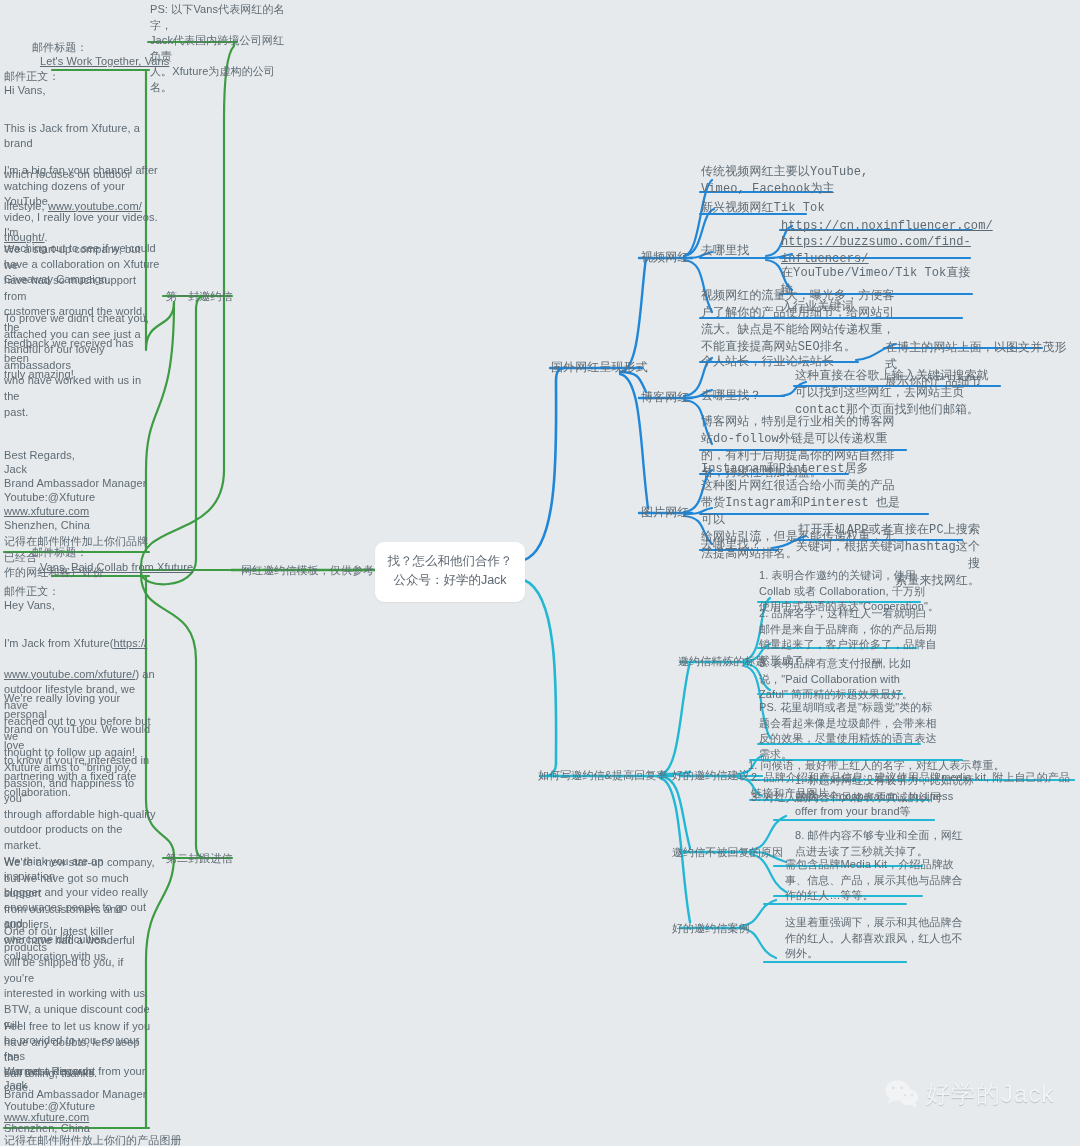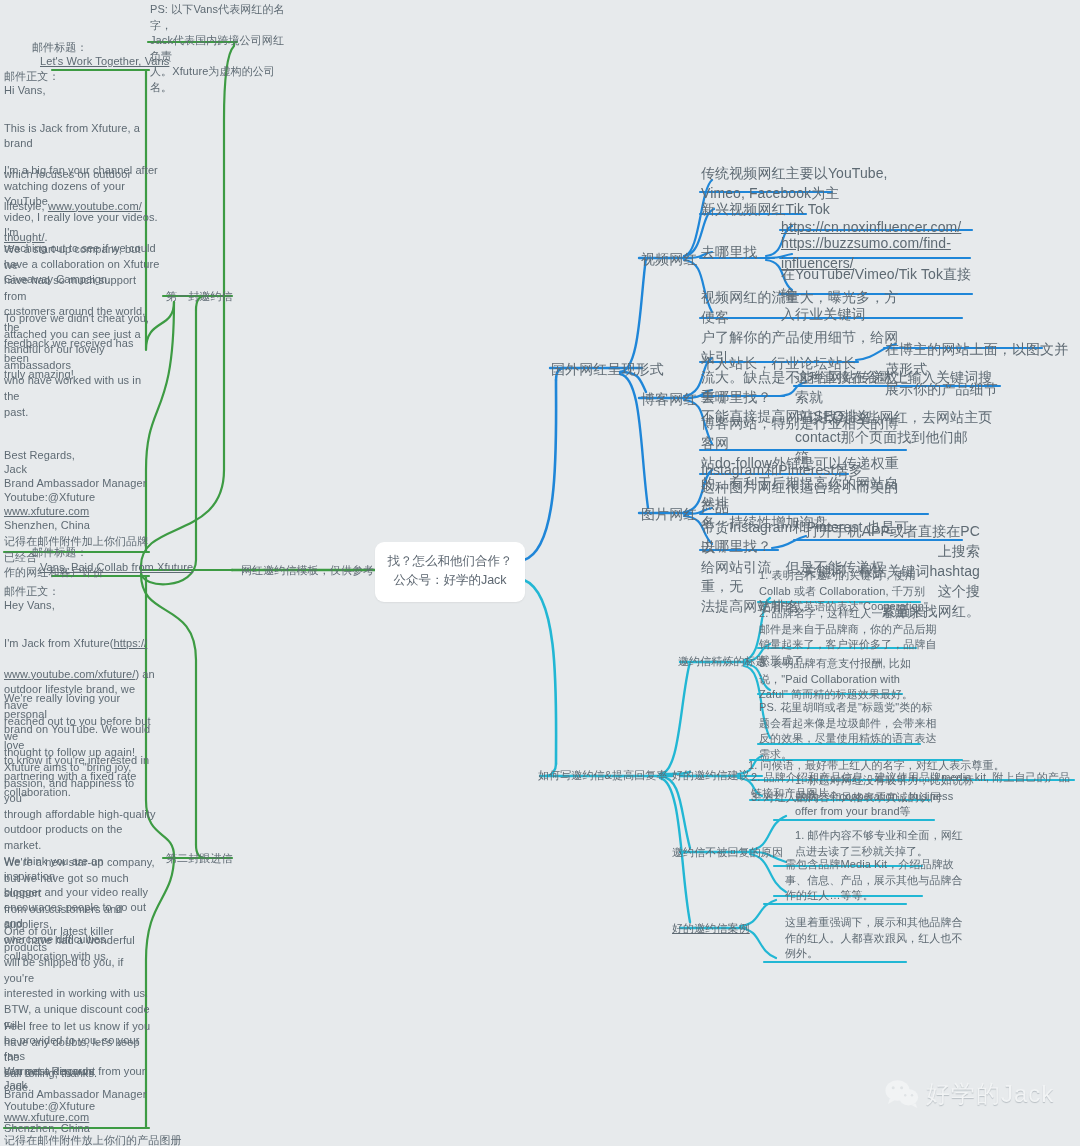--- a/index.html
+++ b/index.html
@@ -43,21 +43,21 @@
     background: #ffffff;
     border-radius: 9px;
     text-align: center;
     font-size: 12.5px;
     line-height: 1.55;
     color: #5c6670;
     box-shadow: 0 1px 2px rgba(0,0,0,.06);
   }
 
   
-  .b-txt { font-size: 14px; color: #5e6a73; }
+  .b-txt { font-size: 12px; color: #5e6a73; font-family: Liberation Mono, monospace; }
   .c-txt { font-size: 11px; color: #5e6a73; }
 
   
   #watermark {
     position: absolute;
     left: 885px; top: 1078px;
     display: flex;
     align-items: center;
     gap: 7px;
     opacity: .95;
@@ -373,24 +373,24 @@
 
   <div class="node c-txt" style="left:672px; top:768px;">好的邀约信建议</div>
   <div class="node c-txt" style="left:748px; top:750px;margin-top:8px;">1. 问候语，最好带上红人的名字，对红人表示尊重。</div>
   <div class="node c-txt" style="left:751px; top:770px;">2. 品牌介绍和产品信息，建议使用品牌media kit, 附上自己的产品链接和产品图片。</div>
   <div class="node c-txt" style="left:751px; top:790px;">3. 对红人的内容和风格表示真诚的认同</div>
 
   <div class="node c-txt" style="left:672px; top:845px;">邀约信不被回复的原因</div>
   <div class="node c-txt" style="left:795px; top:773px; width:180px;">1. 标题对网红没有吸引力，比如说标
 题就一个cooperation，business
 offer from your brand等</div>
-  <div class="node c-txt" style="left:795px; top:828px; width:180px;">1. 邮件内容不够专业和全面，网红
+  <div class="node c-txt" style="left:795px; top:828px; width:180px;">8. 邮件内容不够专业和全面，网红
 点进去读了三秒就关掉了。</div>
 
-  <div class="node c-txt" style="left:672px; top:921px;text-decoration:underline;">好的邀约信案例</div>
+  <div class="node c-txt" style="left:672px; top:921px;">好的邀约信案例</div>
   <div class="node c-txt" style="left:785px; top:857px; width:180px;">需包含品牌Media Kit，介绍品牌故
 事、信息、产品，展示其他与品牌合
 作的红人…等等。</div>
   <div class="node c-txt" style="left:785px; top:915px; width:180px;">这里着重强调下，展示和其他品牌合
 作的红人。人都喜欢跟风，红人也不
 例外。</div>
 
   <div id="watermark">
     <svg class="wechat-glyph" width="34" height="30" viewBox="0 0 34 30">
       <ellipse cx="12.5" cy="11.5" rx="12" ry="10.2" fill="#f2f4f5"></ellipse>

